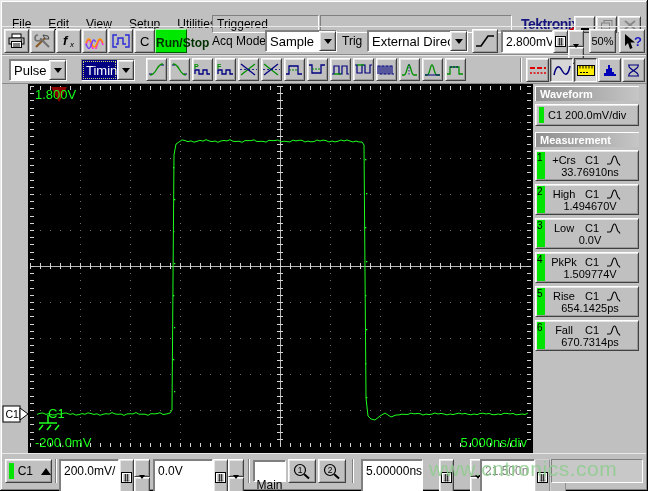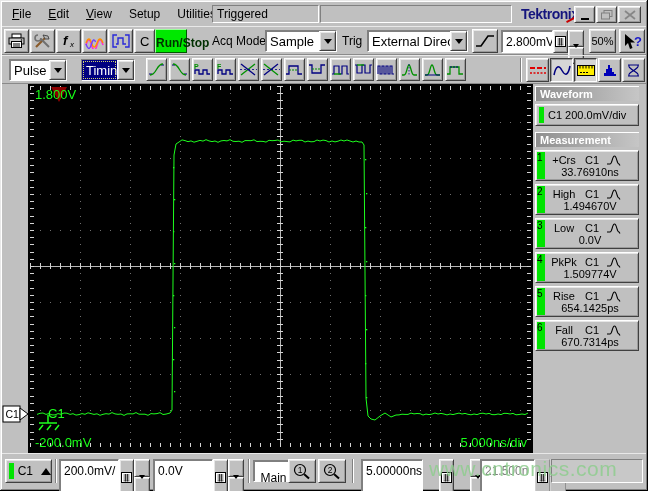--- a/index.html
+++ b/index.html
@@ -5,21 +5,21 @@
   html,body{margin:0;padding:0;background:#555;}
   *{box-sizing:border-box;font-family:"Liberation Sans",sans-serif;}
   .window{position:relative;width:648px;height:491px;background:#c0c0c0;overflow:hidden;
     box-shadow:inset -1px -1px 0 #000,inset 1px 1px 0 #e8e8e8,inset -2px -2px 0 #808080,inset 2px 2px 0 #fff;}
   .raised{border:1px solid;border-color:#fff #404040 #404040 #fff;box-shadow:inset 1px 1px 0 #e6e6e6,inset -1px -1px 0 #9a9a9a;background:#c0c0c0;}
   .pressed{border:1px solid;border-color:#404040 #fff #fff #404040;box-shadow:inset 1px 1px 0 #9a9a9a;background:#d6d6d6;}
   .sunken{border:1px solid;border-color:#808080 #fff #fff #808080;box-shadow:inset 1px 1px 0 rgba(0,0,0,.5);background:#fff;}
   .groove{position:absolute;width:2px;border-left:1px solid #808080;border-right:1px solid #fff;}
   button{padding:0;cursor:default;}
   
-  .menubar{position:absolute;left:2px;top:2px;width:644px;height:24px;}
+  .menubar{position:absolute;left:2px;top:12px;width:644px;height:24px;}
   .menus{position:absolute;left:8px;top:0;height:24px;display:flex;gap:13px;align-items:center;font-size:12px;color:#000;}
   .menu-item{padding:1px 2px;}
   .statusbox{position:absolute;top:3px;height:18px;font-size:12px;color:#000;padding:1px 4px;background:#c0c0c0;
     border:1px solid;border-color:#808080 #fff #fff #808080;}
   .brand{position:absolute;left:519px;top:4px;font-family:"DejaVu Serif",serif;font-weight:bold;font-size:14px;color:#15157d;letter-spacing:-0.5px;}
   .tek-red{position:absolute;right:3px;bottom:1px;width:9px;height:2px;background:#c80000;transform:rotate(-28deg);}
   .winbtn{position:absolute;top:4px;width:21px;height:17px;display:flex;align-items:center;justify-content:center;}
   .glyph-min{display:block;width:8px;height:2px;background:#000;margin-top:9px;}
   
   .toolbar{position:absolute;left:2px;width:644px;height:29px;border-top:1px solid #e8e8e8;border-bottom:1px solid #8a8a8a;}
@@ -56,21 +56,21 @@
   .mnum{position:absolute;left:1px;top:1px;font-size:10px;color:#000;}
   .mline1{position:absolute;left:12px;right:4px;top:2px;display:flex;align-items:center;}
   .mname{width:32px;}
   .mch{width:24px;}
   .micon{margin-left:2px;}
   .mval{position:absolute;left:12px;right:6px;top:15px;text-align:center;}
   
   .bottombar{position:absolute;left:2px;top:453px;width:644px;height:34px;border-top:1px solid #e8e8e8;}
   .bb-c1{position:absolute;left:3px;top:5px;width:47px;height:24px;display:flex;align-items:center;font-size:12px;color:#000;}
   .bb-tri{width:0;height:0;border-left:5px solid transparent;border-right:5px solid transparent;border-bottom:7px solid #000;margin-left:8px;}
-  .mainbox{position:absolute;left:251px;top:6px;width:41px;height:22px;font-size:12px;color:#000;text-align:center;padding-top:10px;}
+  .mainbox{position:absolute;left:251px;top:6px;width:33px;height:22px;font-size:12px;color:#000;text-align:center;padding-top:17px;}
   .magbtn{position:absolute;top:5px;width:28px;height:24px;display:flex;align-items:center;justify-content:center;}
   .bb-panel{position:absolute;left:549px;top:5px;width:92px;height:24px;background:#c8c8c8;
     border:1px solid;border-color:#808080 #fff #fff #808080;}
   .watermark{position:absolute;left:429px;top:457px;font-size:21px;color:rgba(142,204,142,0.85);letter-spacing:0.5px;z-index:60;pointer-events:none;white-space:nowrap;}
   .icn{display:inline-flex;align-items:center;justify-content:center;}
 </style>
 </head>
 <body>
 
 <div class="window">

